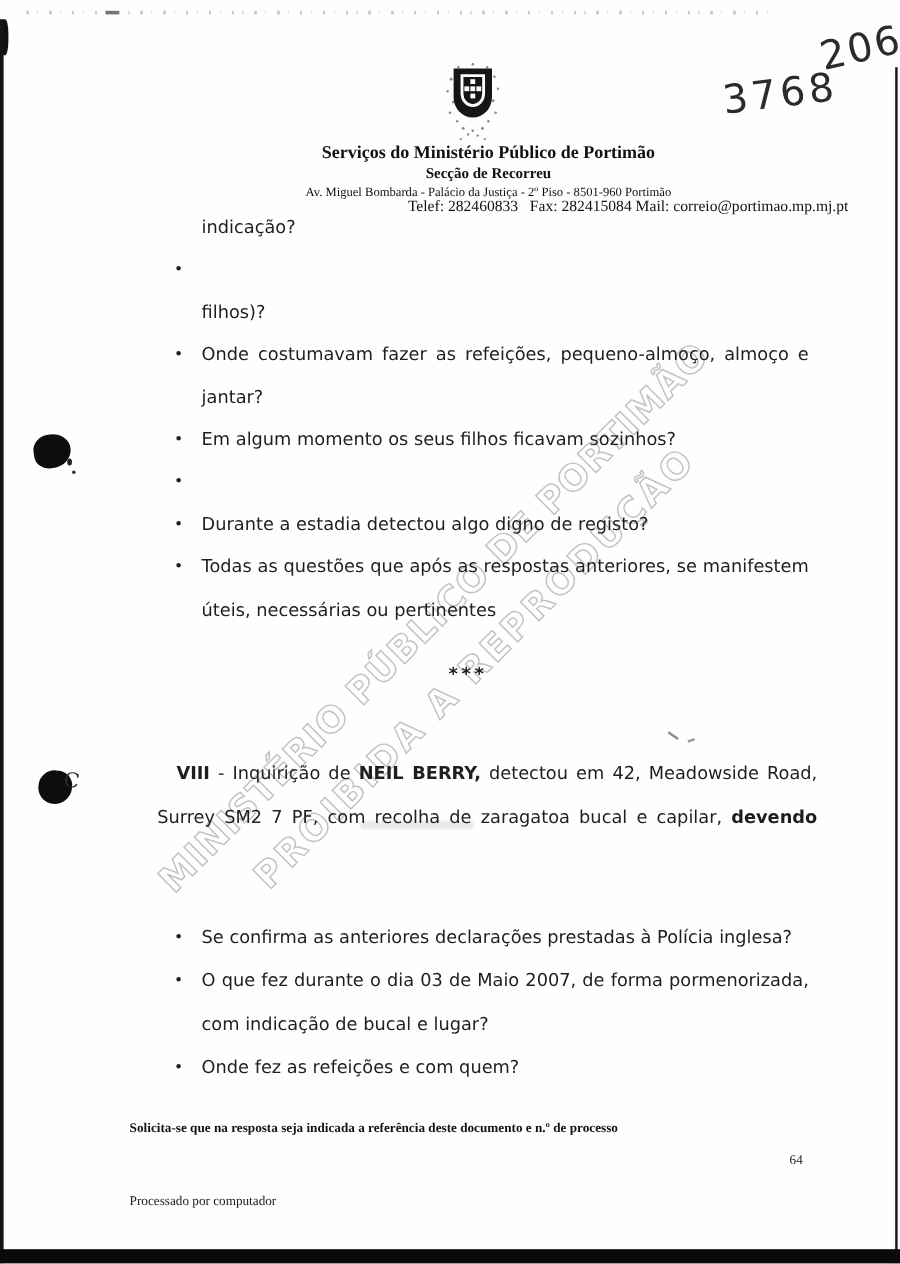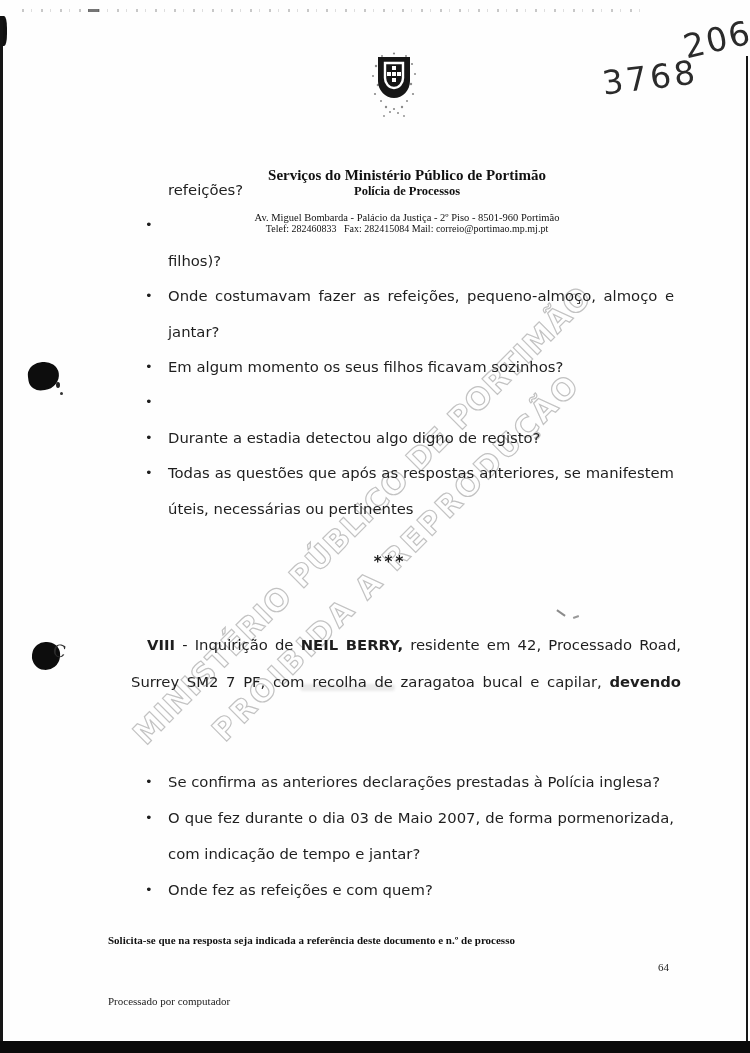--- a/index.html
+++ b/index.html
@@ -27,24 +27,24 @@
   .tick1{position:absolute;left:556px;top:612px;width:10px;height:2px;background:rgba(0,0,0,.45);transform:rotate(35deg);}
   .tick2{position:absolute;left:573px;top:616px;width:6px;height:2px;background:rgba(0,0,0,.4);transform:rotate(-20deg);}
   
   .hw{position:absolute;color:#2b2b2b;font-family:"DejaVu Sans",sans-serif;}
   .hw-206{left:683px;top:20px;font-size:33px;transform:rotate(-13deg);letter-spacing:2px;}
   .hw-3768{left:602px;top:58px;font-size:33px;transform:rotate(-7deg);letter-spacing:3px;}
   
   .crest{position:absolute;left:368px;top:52px;}
   .hdr{position:absolute;left:107px;top:120px;width:600px;text-align:center;
        font-family:"Liberation Serif",serif;color:#111;}
-  .hdr-org{font-size:15px;font-weight:bold;line-height:16px;margin-top:47px;}
+  .hdr-org{font-size:15px;font-weight:bold;line-height:16px;}
   .hdr-sec{font-size:12.5px;font-weight:bold;line-height:13px;margin-top:2px;}
-  .hdr-addr{font-size:10.5px;line-height:11px;margin-top:14px;}
-  .hdr-contact{font-size:10px;line-height:11px;white-space:pre;}
+  .hdr-addr{font-size:10.5px;line-height:11px;margin-top:4px;}
+  .hdr-contact{font-size:13px;line-height:11px;white-space:pre;text-align:right;}
   
   .wm{position:absolute;white-space:nowrap;font-weight:700;z-index:0;
       color:transparent;-webkit-text-stroke:1.2px #c2c2c2;
       transform:translate(-50%,-50%) rotate(-45deg);}
   .wm1{left:362px;top:515px;font-size:30px;letter-spacing:1px;}
   .wm2{left:396px;top:557px;font-size:30px;letter-spacing:3px;}
   
   .bodytxt{font-size:14.8px;z-index:1;}
   .list1{position:absolute;left:168px;top:172px;width:506px;}
   .list2{position:absolute;left:168px;top:764px;width:506px;}
@@ -119,30 +119,30 @@
         <rect x="19" y="20" width="4" height="4"></rect>
         <rect x="29" y="20" width="4" height="4"></rect>
         <rect x="24" y="26" width="4" height="4"></rect>
         <rect x="24" y="20" width="4" height="4"></rect>
       </g>
     </svg>
   </div>
 
   <div class="hdr">
     <div class="hdr-org">Serviços do Ministério Público de Portimão</div>
-    <div class="hdr-sec">Polícia de Processos</div>
+    <div class="hdr-sec">Secção de Recorreu</div>
     <div class="hdr-addr">Av. Miguel Bombarda - Palácio da Justiça - 2º Piso - 8501-960 Portimão</div>
     <div class="hdr-contact">Telef: 282460833   Fax: 282415084 Mail: correio@portimao.mp.mj.pt</div>
   </div>
 
   <div class="wm wm1">MINISTÉRIO PÚBLICO DE PORTIMÃO</div>
   <div class="wm wm2">PROIBIDA A REPRODUÇÃO</div>
 
   <div class="list1 bodytxt">
-    <div class="line">refeições?</div>
+    <div class="line">indicação?</div>
     <div class="line j">
       <span class="bullet">•</span>
     </div>
     <div class="line">filhos)?</div>
     <div class="line j">
       <span class="bullet">•</span>
       <span>Onde costumavam fazer as refeições, pequeno-almoço, almoço e</span>
     </div>
     <div class="line">jantar?</div>
     <div class="line">
@@ -160,37 +160,37 @@
       <span class="bullet">•</span>
       <span>Todas as questões que após as respostas anteriores, se manifestem</span>
     </div>
     <div class="line">úteis, necessárias ou pertinentes</div>
   </div>
 
   <div class="stars bodytxt">***</div>
 
   <div class="para8 bodytxt">
     <div class="j indent">
-      <b>VIII</b><span> - Inquirição de </span><b>NEIL BERRY,</b><span> residente em 42, Processado Road,</span>
+      <b>VIII</b><span> - Inquirição de </span><b>NEIL BERRY,</b><span> detectou em 42, Meadowside Road,</span>
     </div>
     <div class="j">
       <span>Surrey SM2 7 PF, com recolha de zaragatoa bucal e capilar, </span><b>devendo</b>
     </div>
   </div>
 
   <div class="list2 bodytxt">
     <div class="line">
       <span class="bullet">•</span>
       <span>Se confirma as anteriores declarações prestadas à Polícia inglesa?</span>
     </div>
     <div class="line j">
       <span class="bullet">•</span>
       <span>O que fez durante o dia 03 de Maio 2007, de forma pormenorizada,</span>
     </div>
-    <div class="line">com indicação de tempo e jantar?</div>
+    <div class="line">com indicação de bucal e lugar?</div>
     <div class="line">
       <span class="bullet">•</span>
       <span>Onde fez as refeições e com quem?</span>
     </div>
   </div>
 
   <div class="foot1">Solicita-se que na resposta seja indicada a referência deste documento e n.º de processo</div>
   <div class="foot2">Processado por computador</div>
   <div class="pageno">64</div>
 

